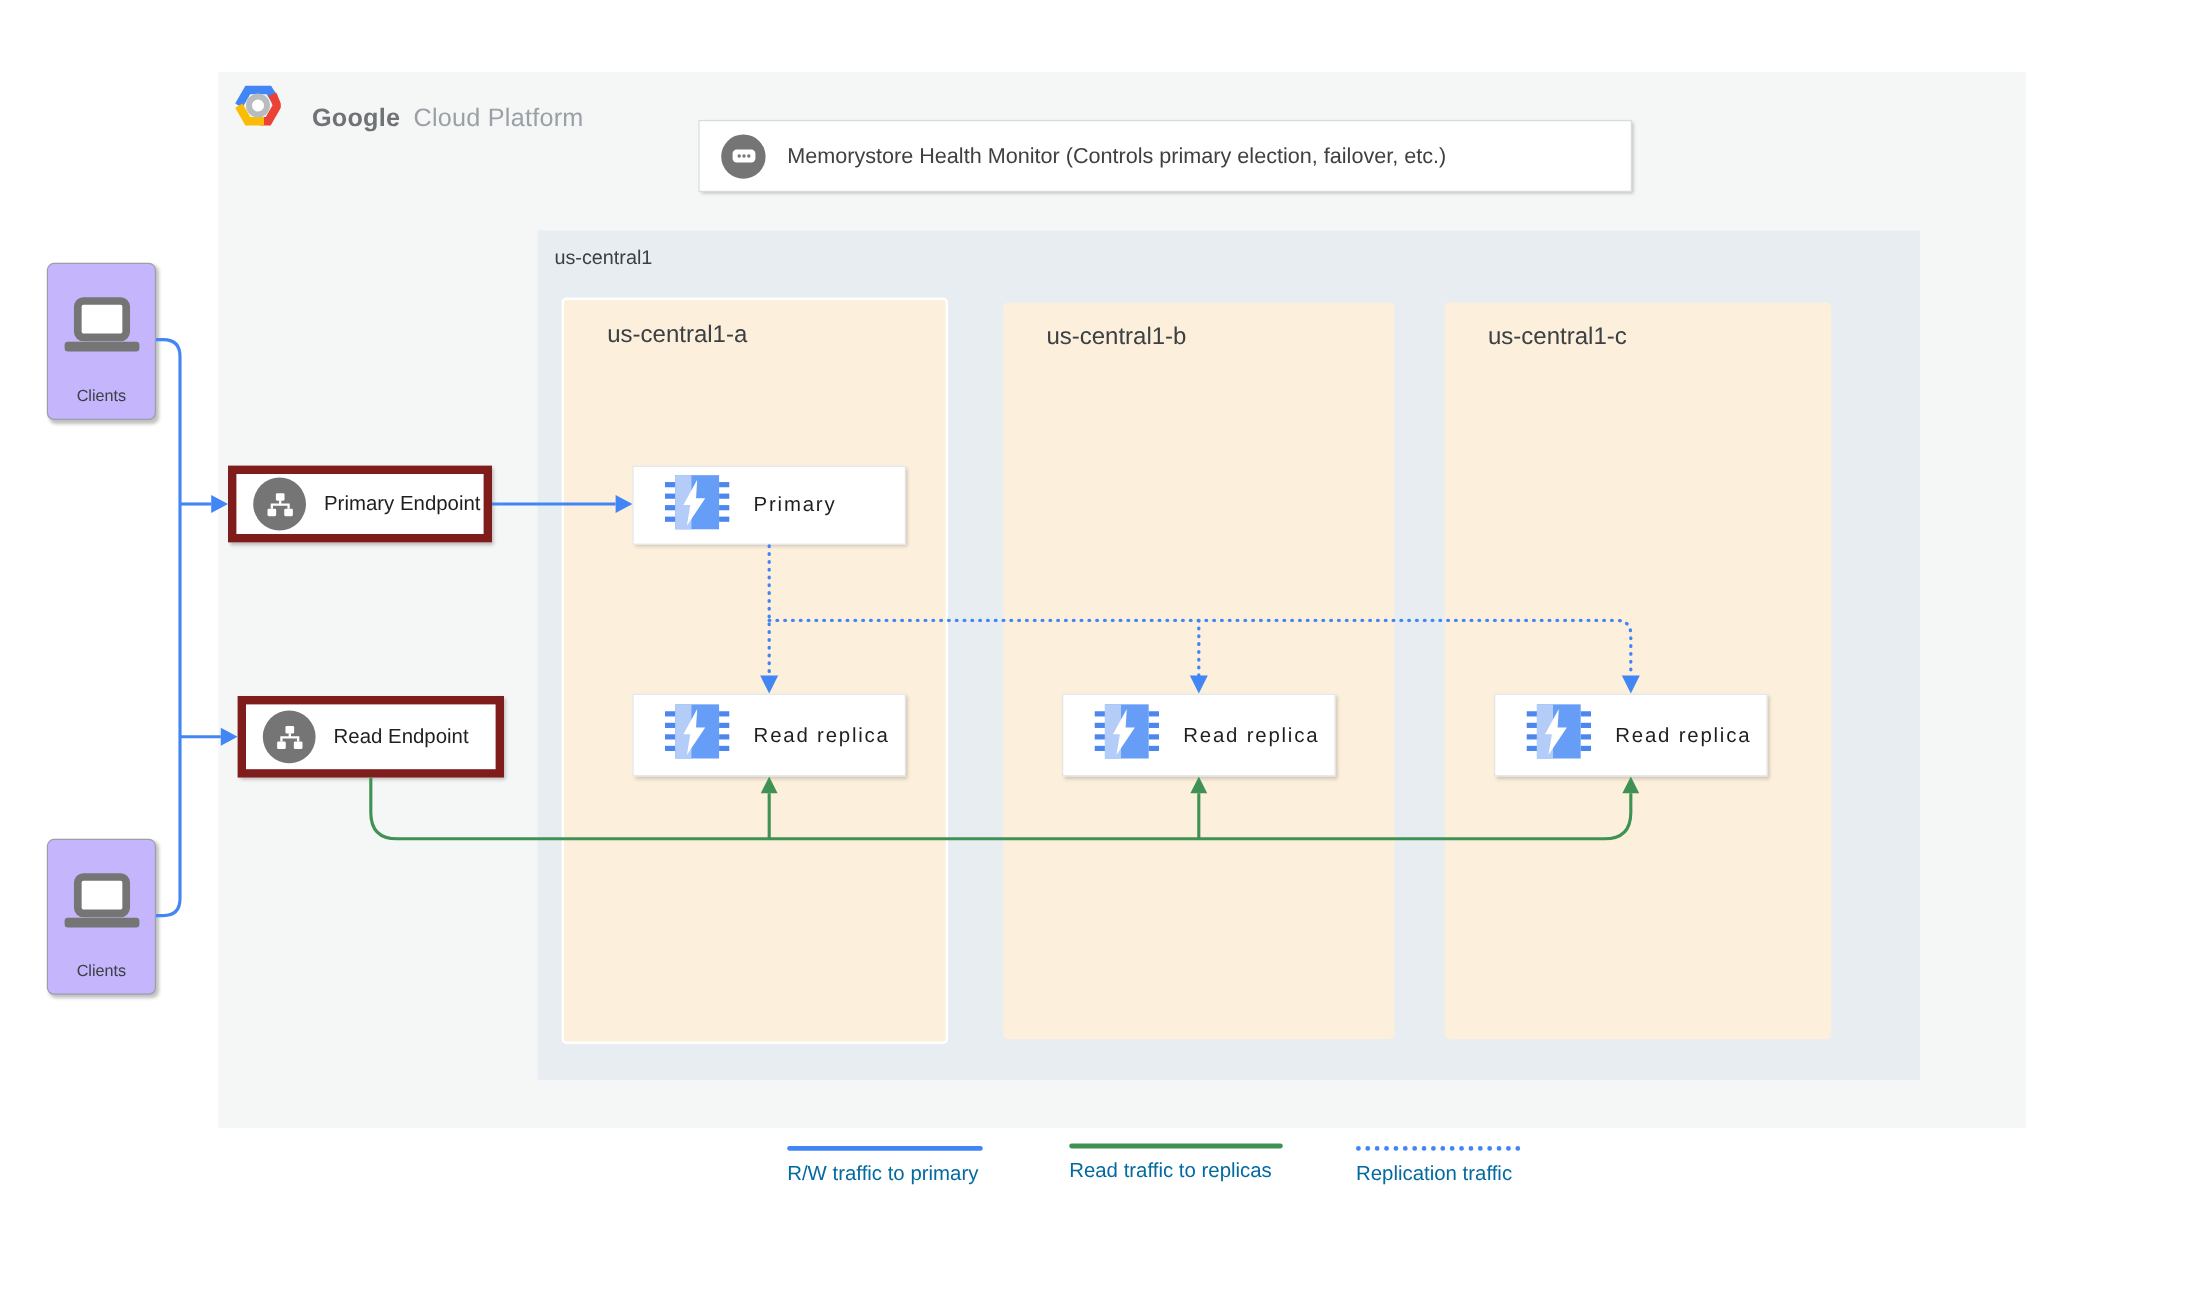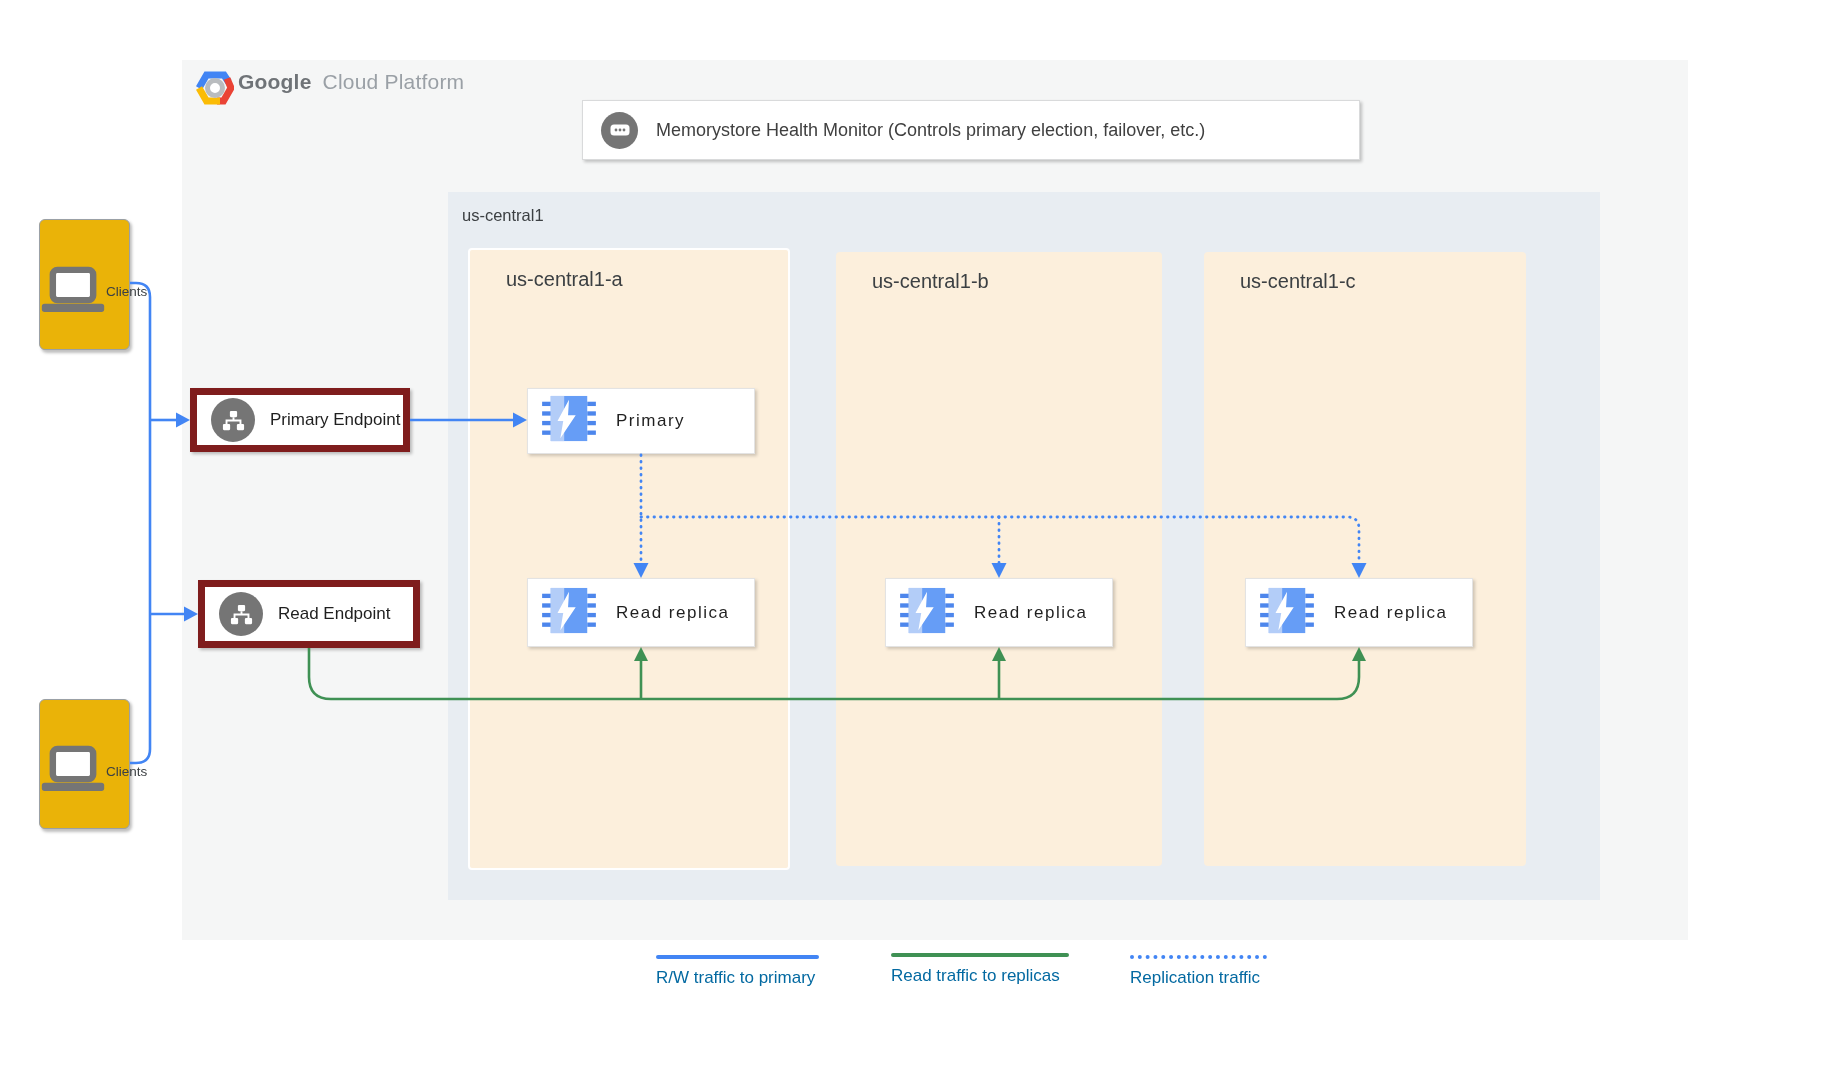--- a/index.html
+++ b/index.html
@@ -1,51 +1,51 @@
 <!DOCTYPE html>
 <html><head>
 <meta charset="utf-8">
 <style>
   * { margin:0; padding:0; box-sizing:border-box; }
   html,body { background:#ffffff; font-family:"Liberation Sans", sans-serif; color:#202124; }
   #canvas { position:relative; width:1832px; height:1075px; background:#ffffff; overflow:hidden; }
 
   .panel { position:absolute; left:182px; top:60px; width:1506px; height:880px; background:#f5f6f6; }
 
-  .brand { position:absolute; left:196px; top:70px; display:flex; align-items:flex-start; gap:4px; }
+  .brand { position:absolute; left:196px; top:70px; display:flex; align-items:flex-end; gap:26px; }
   .brand-text { font-size:21px; letter-spacing:.2px; }
   .brand-bold { color:#6f7377; font-weight:700; }
   .brand-light { color:#9aa0a6; font-weight:400; margin-left:5px; }
 
   .monitor { position:absolute; left:582px; top:100px; width:778px; height:60px; background:#ffffff;
              border:1px solid #d9dadb; box-shadow:2px 2px 3px rgba(0,0,0,.22);
              display:flex; align-items:center; gap:18px; padding-left:18px; }
   .monitor-label { font-size:18px; color:#404040; }
 
   .region { position:absolute; left:448px; top:192px; width:1152px; height:708px; background:#e8edf2; }
   .region-label { position:absolute; left:14px; top:14px; font-size:16.5px; color:#3c4043; }
 
   .zone { position:absolute; background:#fcefdc; border-radius:4px; }
   .zone-a { left:468px; top:248px; width:322px; height:622px; border:2px solid #ffffff; }
   .zone-b { left:836px; top:252px; width:326px; height:614px; }
   .zone-c { left:1204px; top:252px; width:322px; height:614px; }
   .zone-label { position:absolute; left:36px; top:18px; font-size:20px; color:#3c4043; }
 
   .node { position:absolute; background:#ffffff; border:1px solid #e3e3e3; box-shadow:2px 2px 3px rgba(0,0,0,.18);
-          display:flex; align-items:center; gap:20px; padding-left:14px; }
+          display:flex; align-items:center; gap:20px; padding-left:26px; }
   .node-label { font-size:17px; letter-spacing:1.5px; color:#1f1f1f; }
 
   .endpoint { position:absolute; background:#ffffff; border:7px solid #7f1d1d; box-shadow:2px 2px 3px rgba(0,0,0,.25);
               display:flex; align-items:center; gap:15px; padding-left:14px; }
   .endpoint-label { font-size:17px; color:#1f1f1f; }
   .gray-circle { border-radius:50%; background:#757575; display:flex; align-items:center; justify-content:center; flex:0 0 auto; }
 
-  .clients { position:absolute; left:39px; width:91px; background:#eab308; border:1.5px solid #9aa0a6;
+  .clients { position:absolute; left:39px; width:91px; background:#c4b5fd; border:1.5px solid #9aa0a6;
              border-radius:6px; box-shadow:2px 2.5px 3px rgba(0,0,0,.25);
-             display:flex; align-items:center; justify-content:flex-start;
+             display:flex; flex-direction:column; align-items:center; justify-content:space-between;
              padding:26px 0 12px 0; }
   .clients-top { top:219px; height:131px; }
   .clients-bottom { top:699px; height:130px; }
   .clients-label { font-size:13.5px; color:#3c4043; }
 
   .legend { position:absolute; display:flex; flex-direction:column; gap:9px; }
   .legend-swatch { height:4px; border-radius:2px; }
   .legend-swatch.dotted { height:0; border-top:4px dotted #4285f4; border-radius:0; background:none !important; }
   .legend-label { font-size:17px; color:#0369a1; }
 

